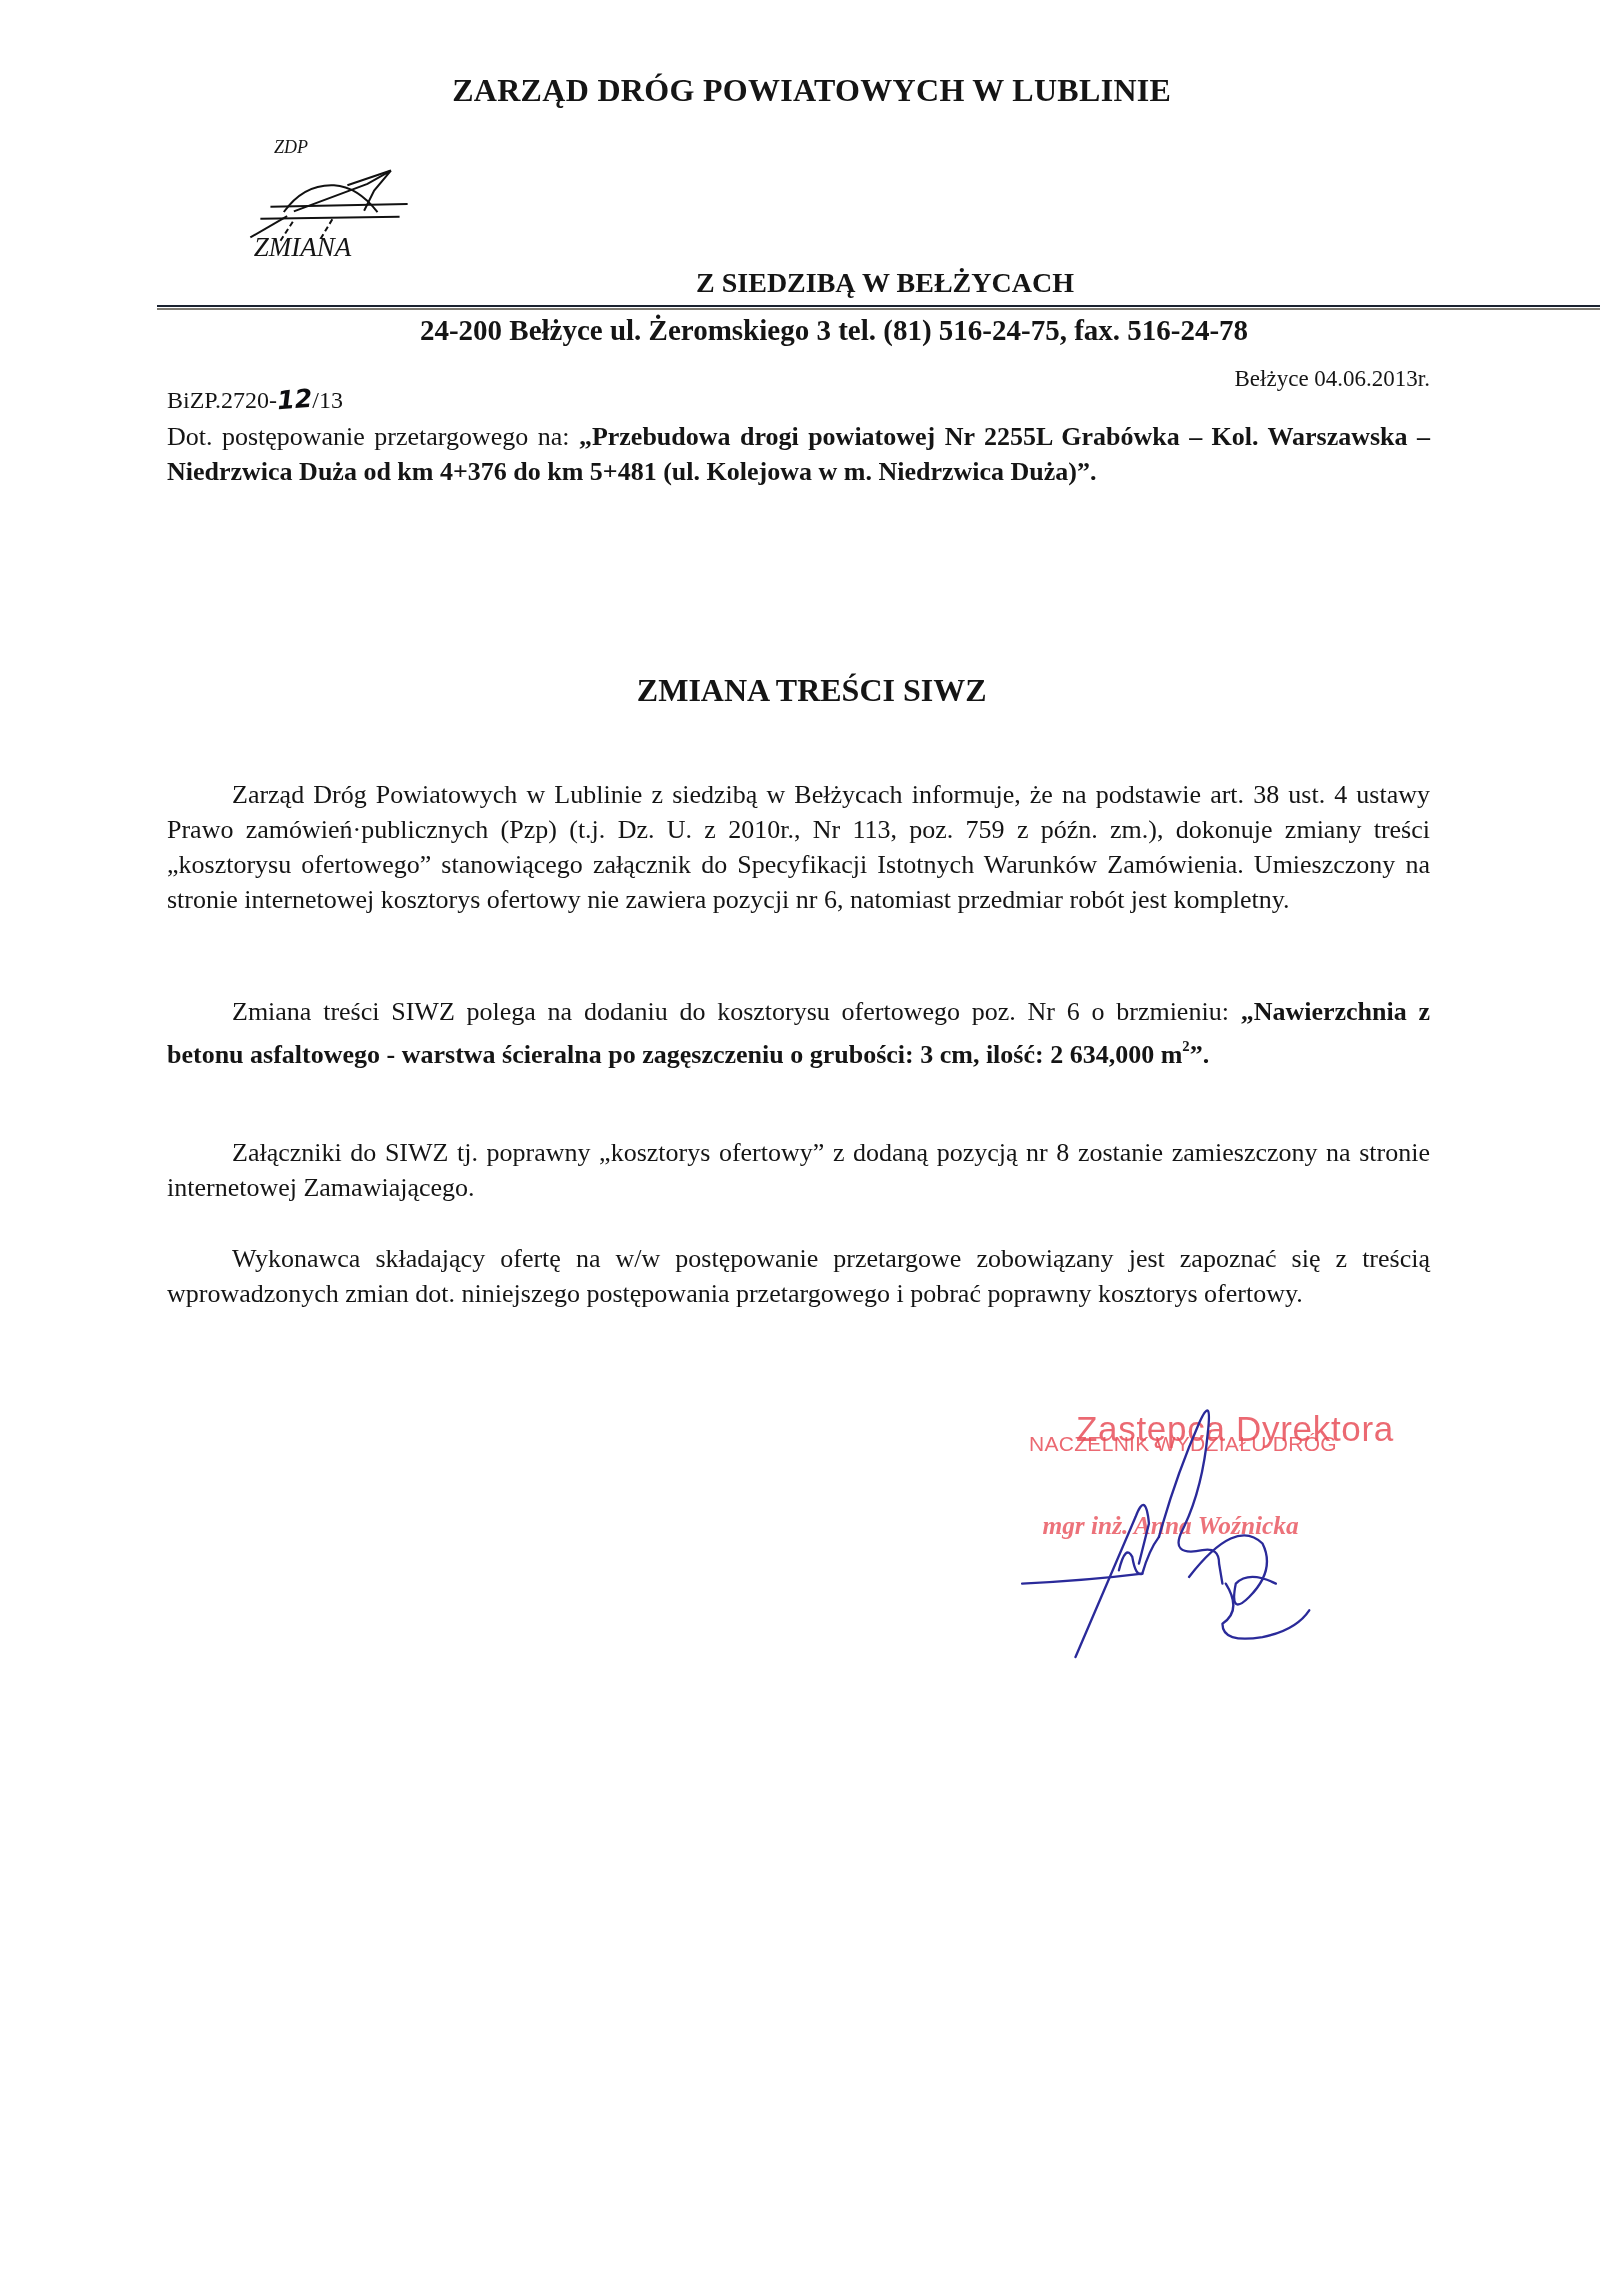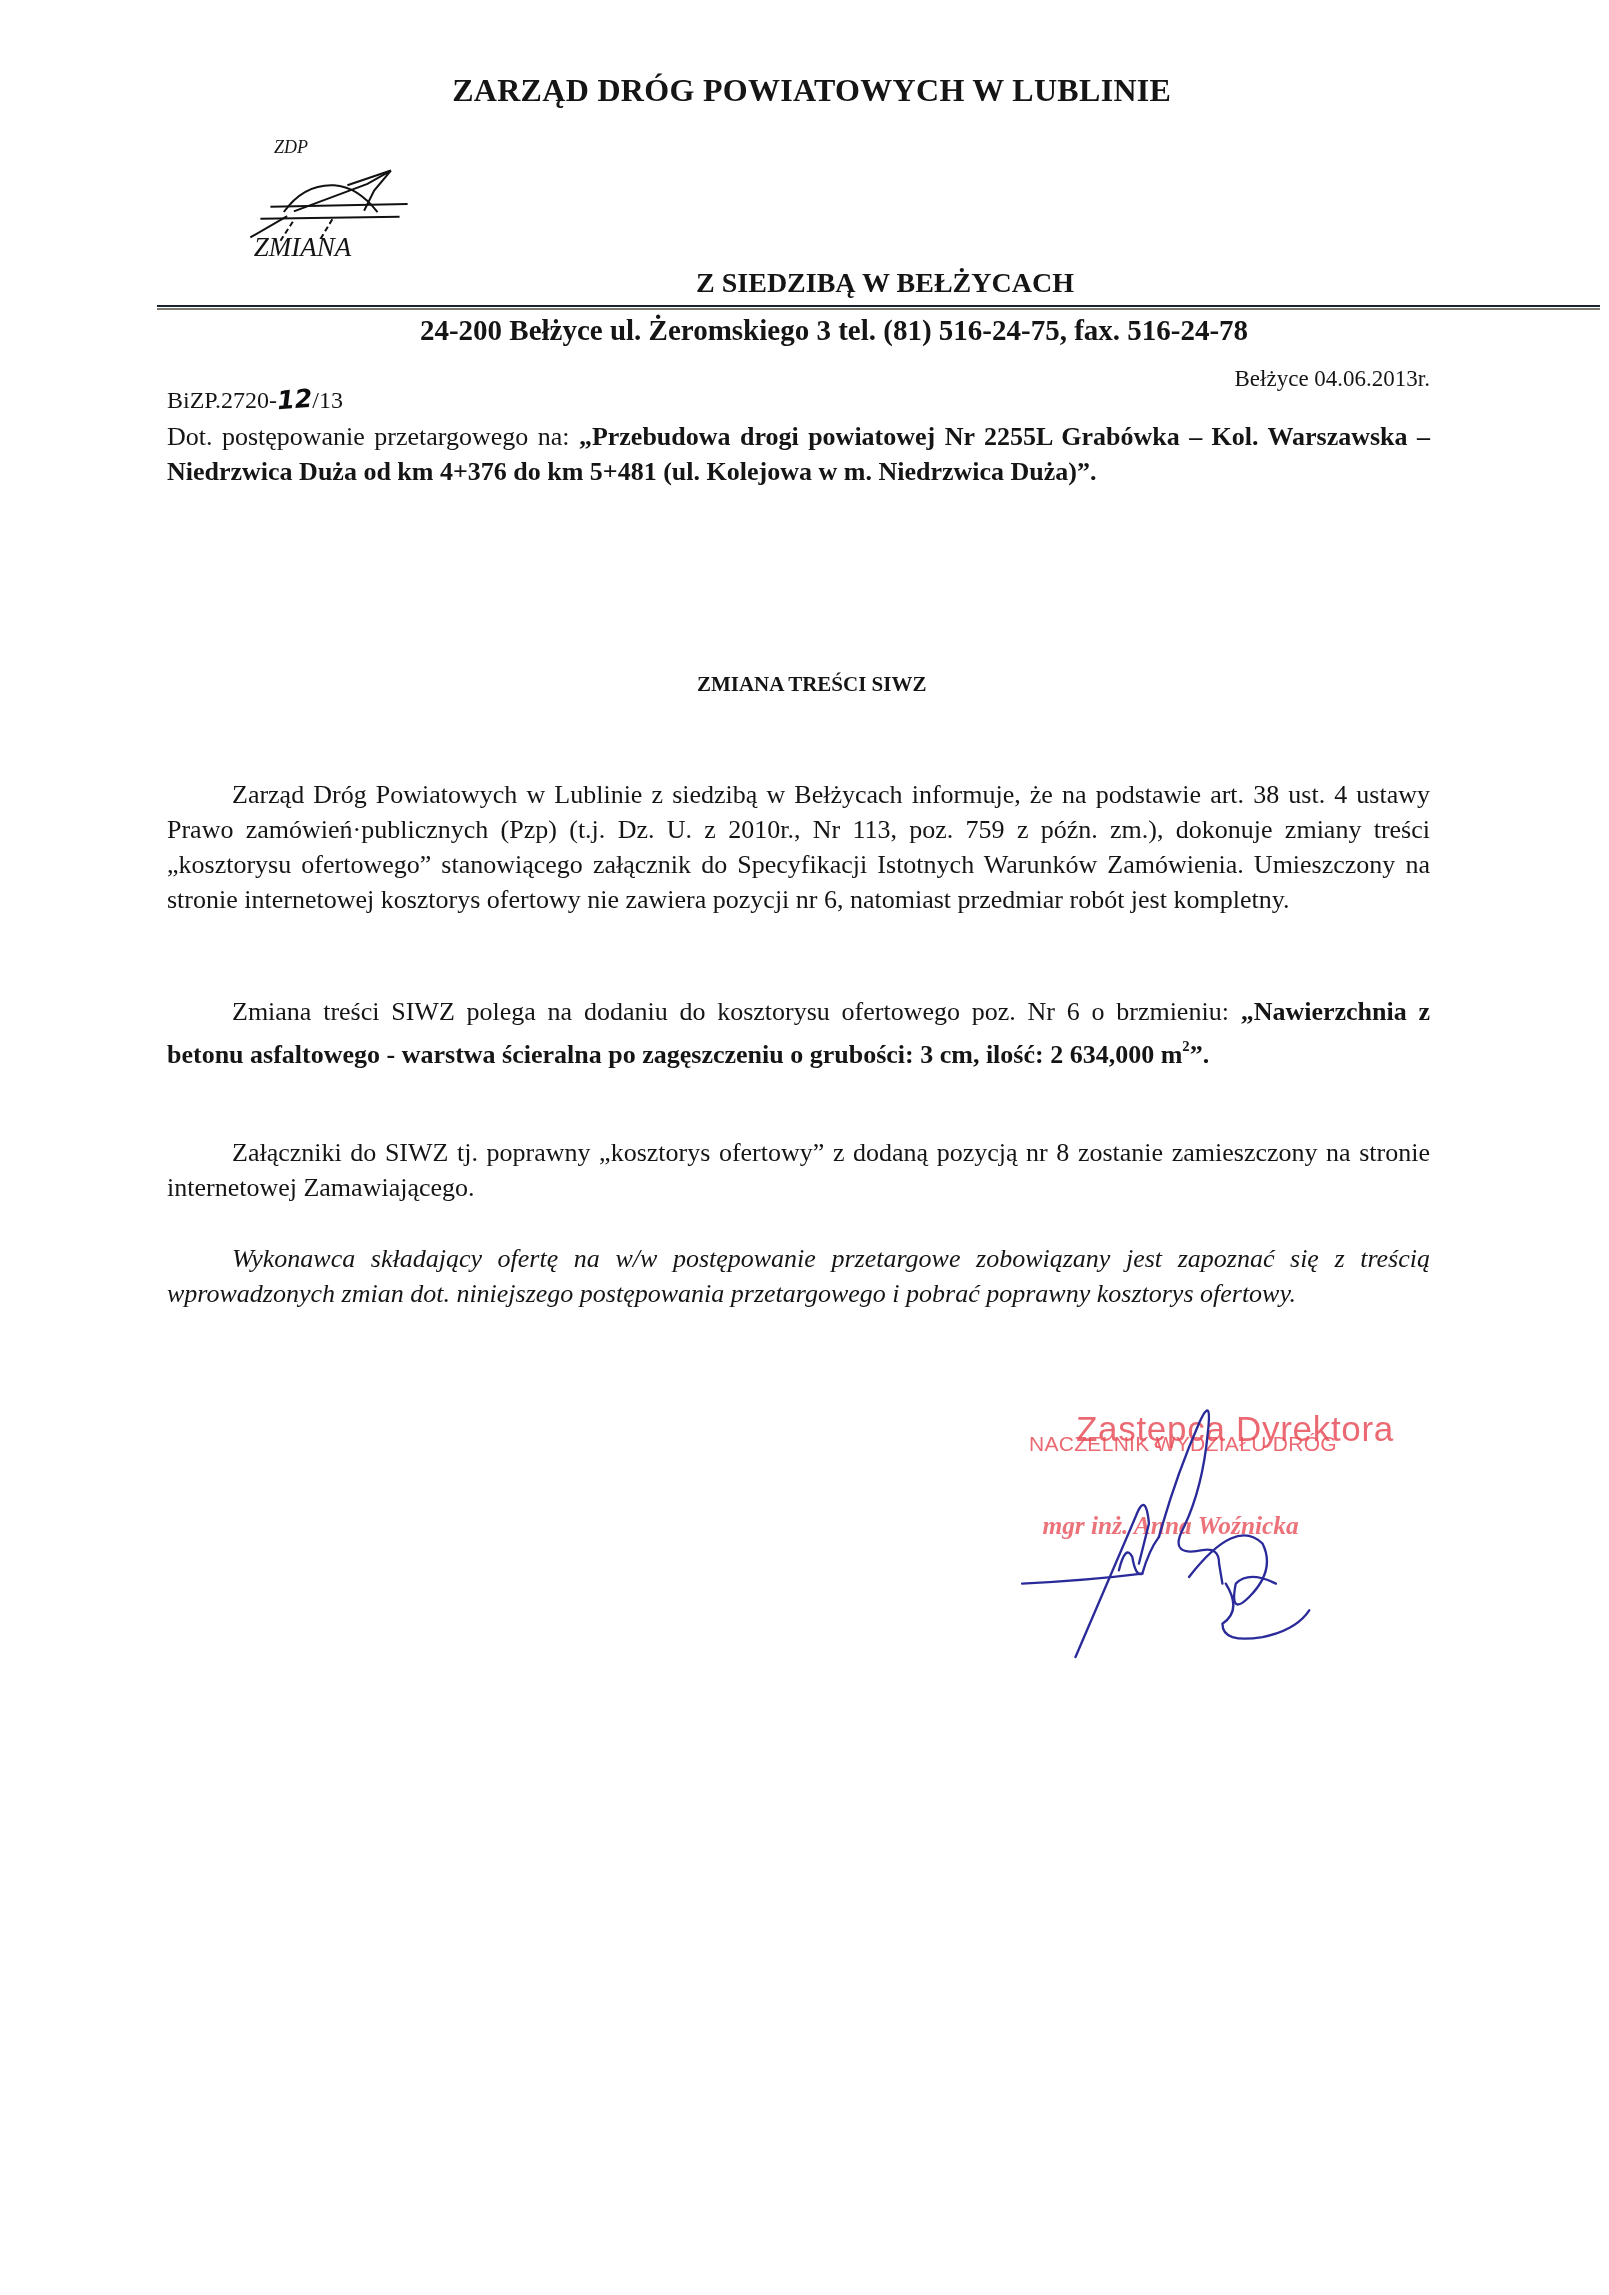--- a/index.html
+++ b/index.html
@@ -66,27 +66,27 @@
     }
     .body-text {
       left: 167px; width: 1263px;
       font-size: 26px; line-height: 35px;
       text-align: justify;
     }
     .subject { top: 419px; }
     .subject b { font-weight: bold; }
     .doc-title {
       left: 0; width: 1610px; top: 672px;
-      text-align: center; font-weight: bold; font-size: 21px;
+      text-align: center; font-weight: bold; font-size: 32px;
       padding-left: 13.4px; box-sizing: border-box;
     }
     .p1 { top: 777px; }
     .p2 { top: 994px; }
     .p3 { top: 1135px; }
-    .p4 { top: 1241px; font-style: italic; }
+    .p4 { top: 1241px; }
     .indent { display: inline-block; width: 65px; }
     .sup { font-size: 14.7px; vertical-align: 12px; }
     .stamp {
       left: 1029px; top: 1397px; width: 414px; height: 187px;
       color: #e8505a;
       font-family: "Liberation Sans", "DejaVu Sans", sans-serif;
     }
     .stamp .s1 {
       position: absolute; left: 47px; top: 12px;
       font-size: 35px; font-weight: normal; letter-spacing: 0.7px; opacity: 0.85;

